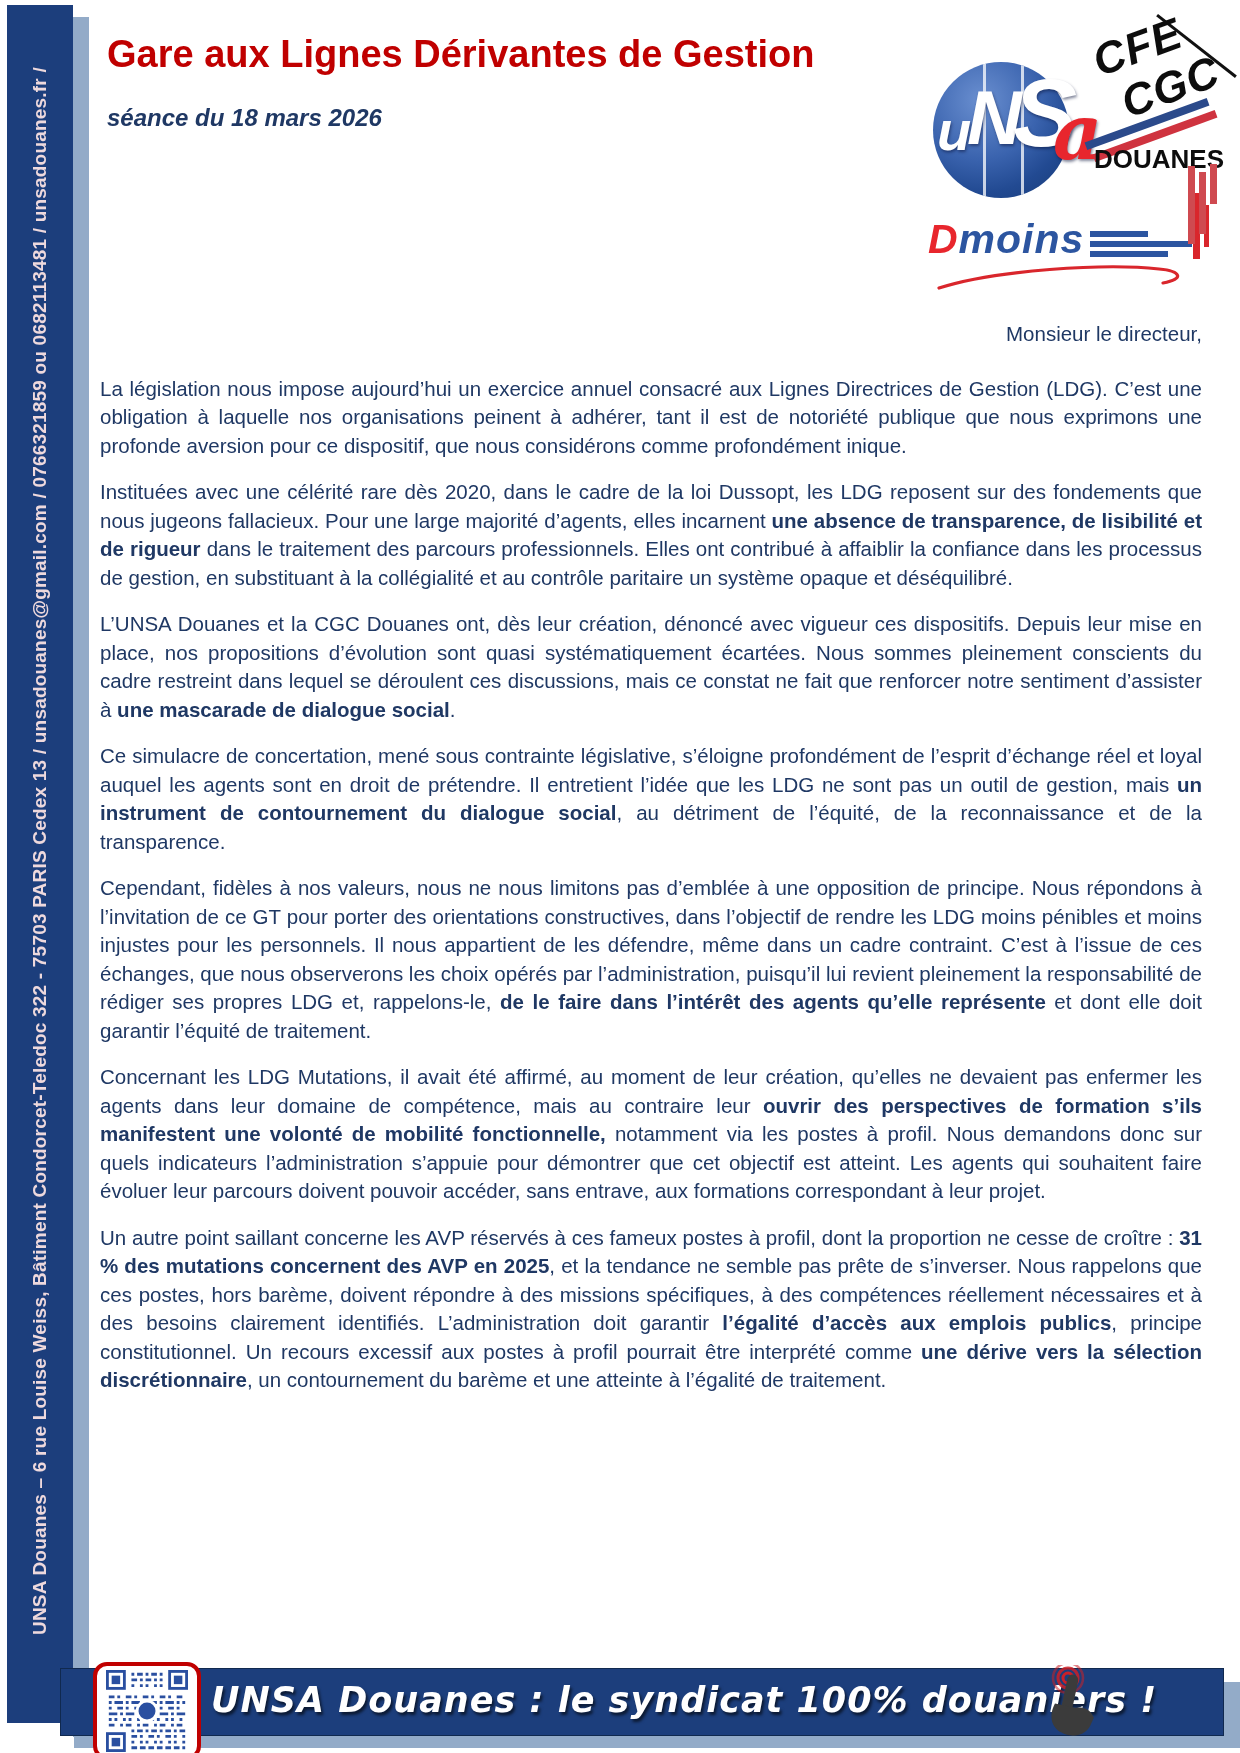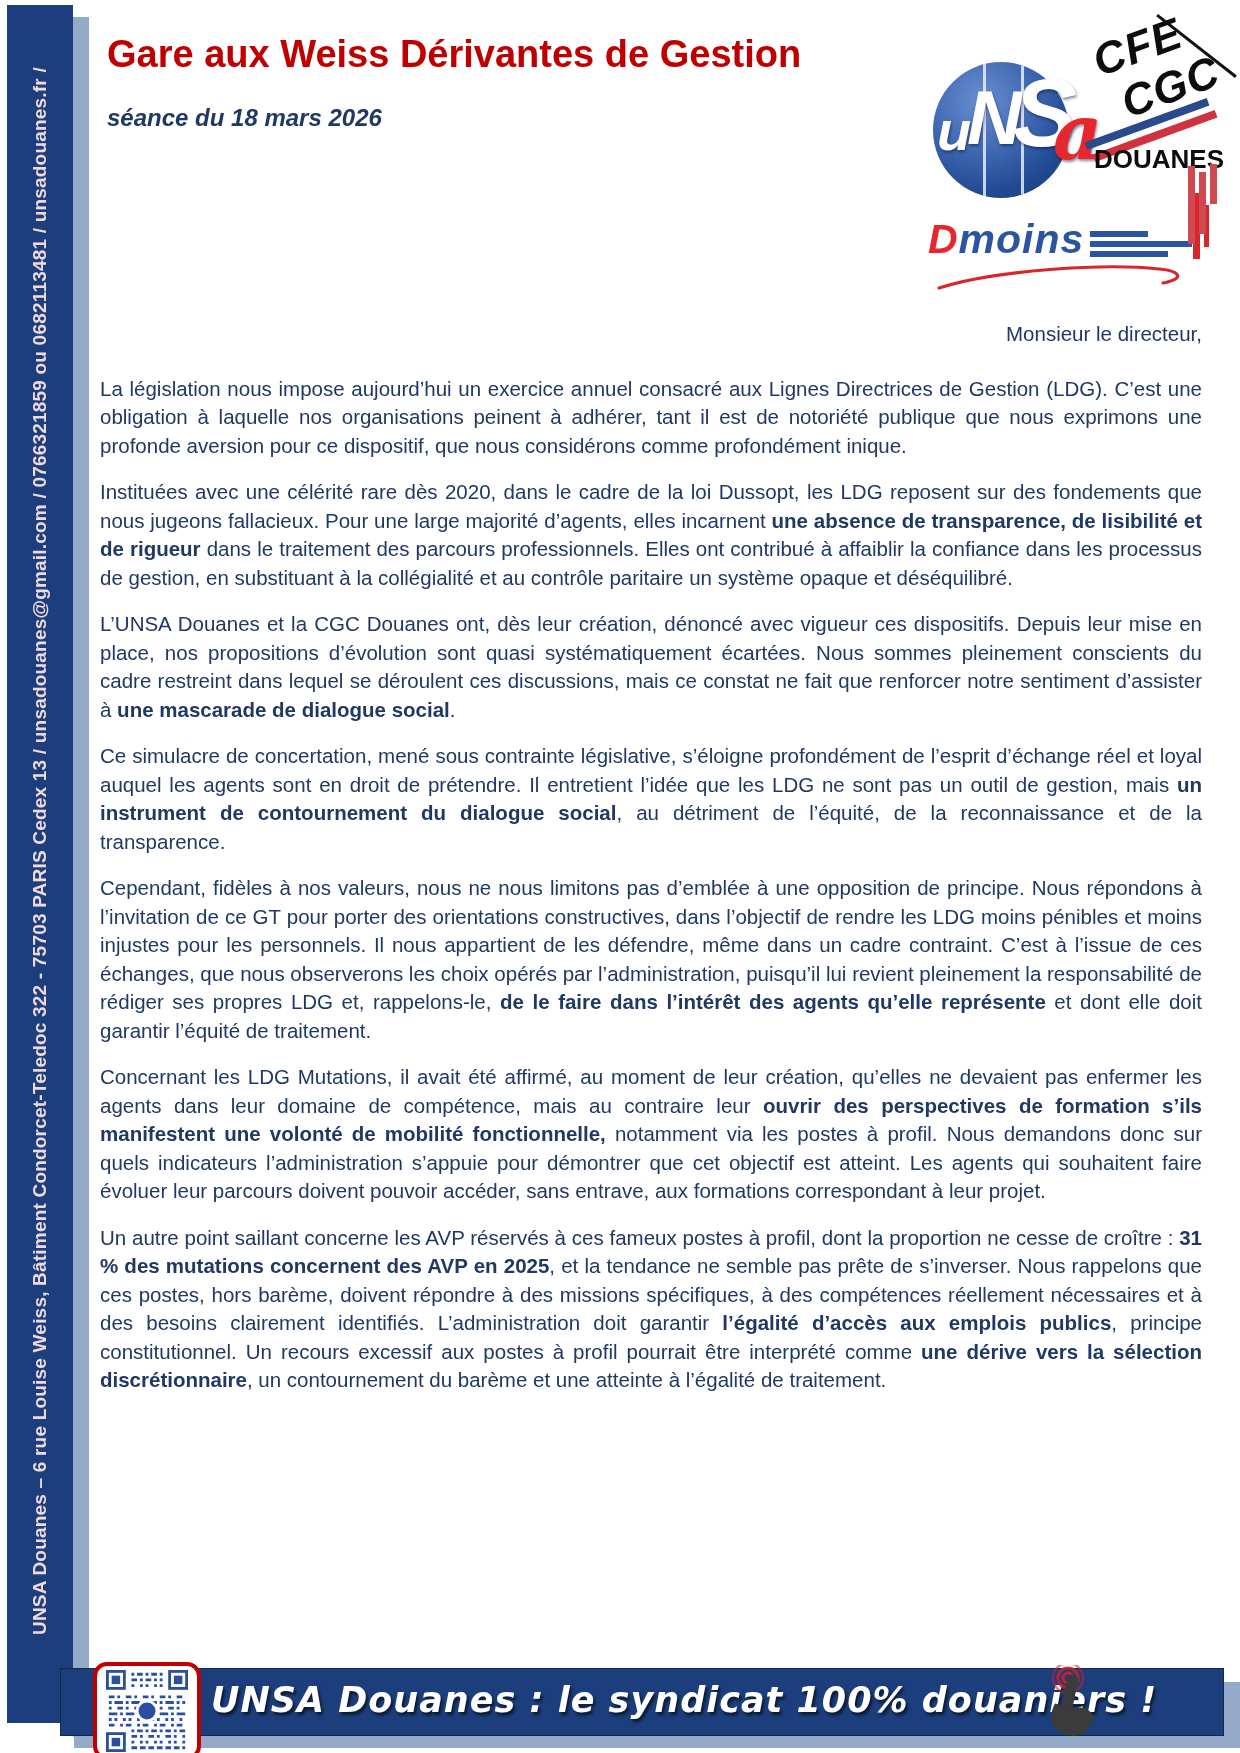--- a/index.html
+++ b/index.html
@@ -82,21 +82,21 @@
   .tap{position:absolute;left:978px;top:-4px;width:66px;height:76px;}
 </style>
 </head>
 <body>
 
 <div class="sidebar-shadow"></div>
 <div class="sidebar-bar"></div>
 <div class="sidebar-text">UNSA Douanes – 6 rue Louise Weiss, Bâtiment Condorcet-Teledoc 322 - 75703 PARIS Cedex 13 / unsadouanes@gmail.com / 0766321859 ou 0682113481 / unsadouanes.fr /</div>
 
 <div class="header">
-  <div class="title-red">Gare aux Weiss Dérivantes de Gestion</div>
+  <div class="title-red">Gare aux Lignes Dérivantes de Gestion</div>
   <div class="session">séance du 18 mars 2026</div>
 </div>
 
 <div>
   <div class="unsa-circle">
     <div class="streak" style="left:50px;"></div>
     <div class="streak" style="left:88px;"></div>
   </div>
   <div class="unsa-letters">
     <span class="lu">u</span>

